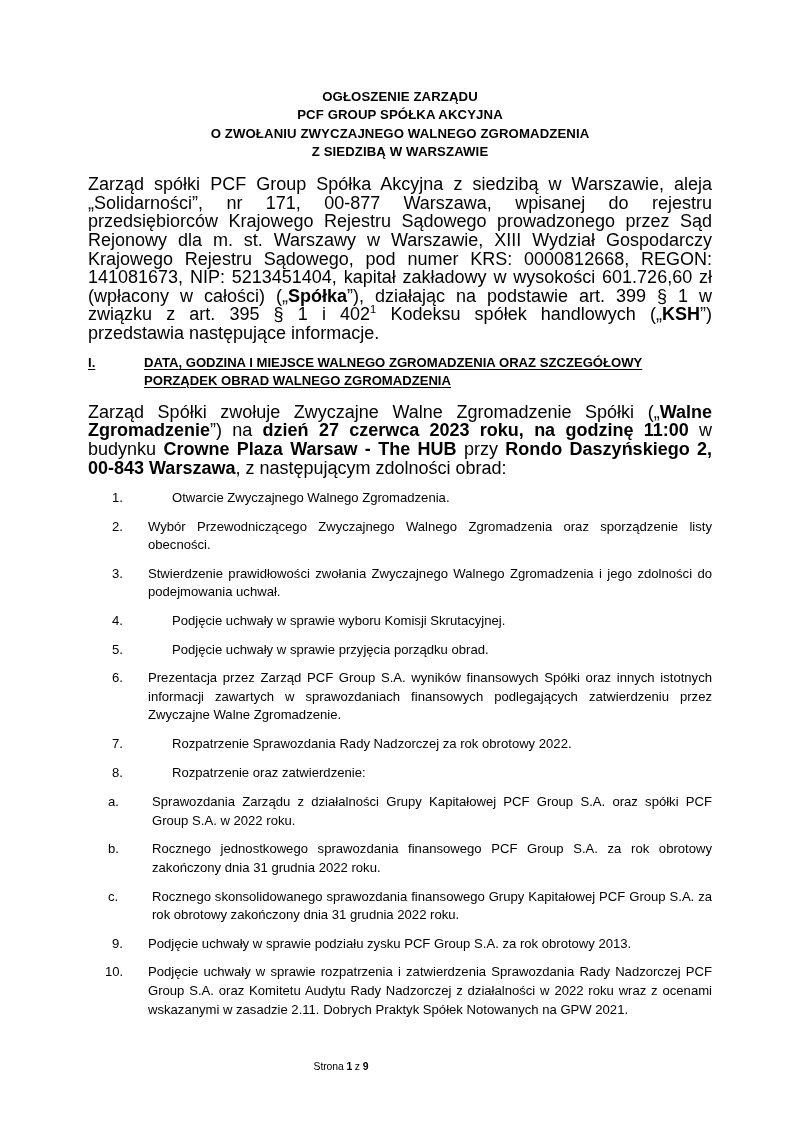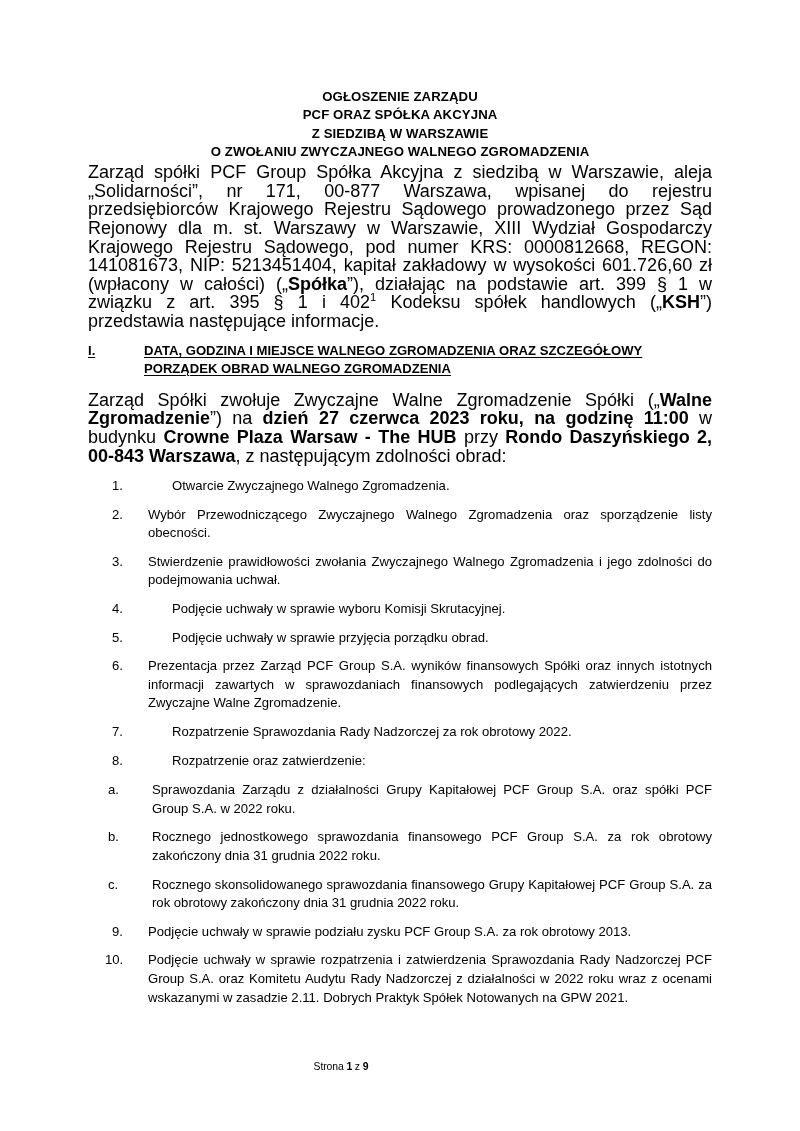--- a/index.html
+++ b/index.html
@@ -30,21 +30,21 @@
     top: 88px;
     width: 624px;
   }
   
   .doc-title {
     text-align: center;
     font-weight: bold;
     font-size: 13.2px;
     line-height: 18.3px;
     letter-spacing: 0.1px;
-    margin: 0 0 2px 0;
+    margin: 0 0 14px 0;
   }
   .doc-title .title-line { display: block; white-space: nowrap; }
   
   p.para {
     margin: 0 0 11px 0;
     font-size: 18px;
     line-height: 18.6px;
     text-align: justify;
     text-justify: inter-word;
     hyphens: none;
@@ -149,23 +149,23 @@
 </style>
 </head>
 <body>
 
 <div class="page">
 
   <div class="content">
 
     <div class="doc-title">
       <span class="title-line">OGŁOSZENIE ZARZĄDU</span>
-      <span class="title-line">PCF ORAZ SPÓŁKA AKCYJNA</span>
+      <span class="title-line">PCF GROUP SPÓŁKA AKCYJNA</span>
+      <span class="title-line">O ZWOŁANIU ZWYCZAJNEGO WALNEGO ZGROMADZENIA</span>
       <span class="title-line">Z SIEDZIBĄ W WARSZAWIE</span>
-      <span class="title-line">O ZWOŁANIU ZWYCZAJNEGO WALNEGO ZGROMADZENIA</span>
     </div>
 
     <p class="para">
       <span>Zarząd spółki PCF Group Spółka Akcyjna z siedzibą w Warszawie, aleja „Solidarności”, nr 171, 00-877 Warszawa, wpisanej do rejestru przedsiębiorców Krajowego Rejestru Sądowego prowadzonego przez Sąd Rejonowy dla m. st. Warszawy w Warszawie, XIII Wydział Gospodarczy Krajowego Rejestru Sądowego, pod numer KRS: 0000812668, REGON: 141081673, NIP: 5213451404, kapitał zakładowy w wysokości 601.726,60 zł (wpłacony w całości) („</span><b>Spółka</b><span>”), działając na podstawie art. 399 § 1 w związku z art. 395 § 1 i 402</span><sup>1</sup><span> Kodeksu spółek handlowych („</span><b>KSH</b><span>”) przedstawia następujące informacje.</span>
     </p>
 
     <div class="section-heading">
       <span class="sec-num">I.</span>
       <span class="sec-text">DATA, GODZINA I MIEJSCE WALNEGO ZGROMADZENIA ORAZ SZCZEGÓŁOWY PORZĄDEK OBRAD WALNEGO ZGROMADZENIA</span>
     </div>

